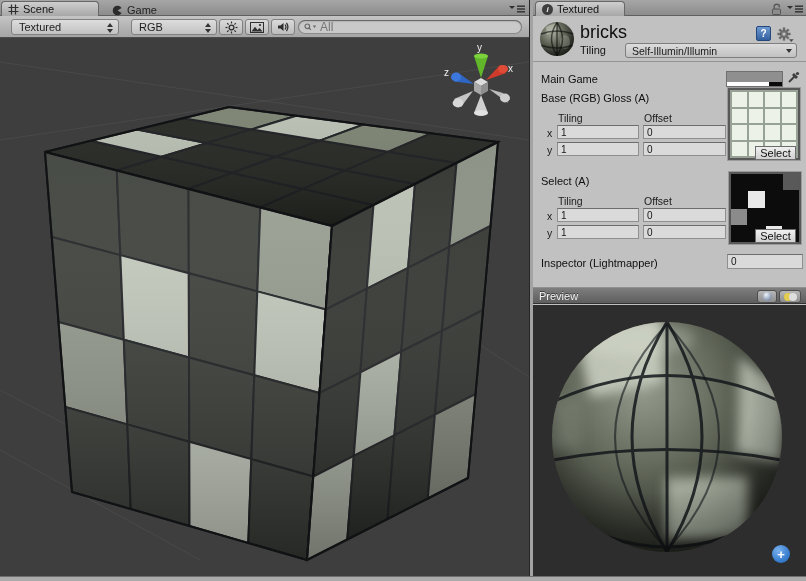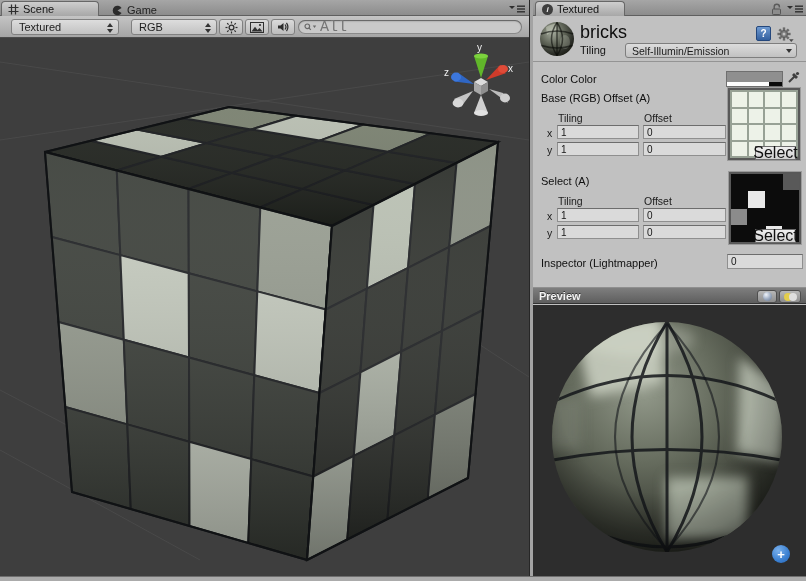--- a/index.html
+++ b/index.html
@@ -14,45 +14,45 @@
 
 #scene-panel{position:absolute;left:0;top:0;width:529px;height:576px}
 #scene-toolbar{position:absolute;left:0;top:16px;width:100%;height:22px;background:linear-gradient(#c4c4c4,#a5a5a5);border-bottom:1px solid #4b4b4b}
 .dd{position:absolute;top:3px;height:16px;background:linear-gradient(#dddddd,#c2c2c2);border:1px solid #808080;border-radius:3px;display:flex;align-items:center;padding:0 16px 0 7px;color:#1d1d1d}
 .updown{position:absolute;right:4px;top:3px;width:7px}
 .updown b,.updown i{display:block;width:0;height:0;border-left:3.5px solid transparent;border-right:3.5px solid transparent}
 .updown b{border-bottom:4px solid #333;margin-bottom:2px}
 .updown i{border-top:4px solid #333}
 .tbtn{position:absolute;top:3px;width:24px;height:16px;background:linear-gradient(#dadada,#bcbcbc);border:1px solid #808080;border-radius:3px;display:flex;align-items:center;justify-content:center}
 #search-pill{position:absolute;left:298px;top:4px;width:224px;height:14px;border-radius:8px;background:#c9c9c9;box-shadow:inset 0 1px 2px rgba(0,0,0,.35),inset 0 0 0 1px #8d8d8d;display:flex;align-items:center;padding:0 6px;gap:3px}
-#search-input{flex:1;border:none;background:transparent;font-size:15px;color:#555;outline:none;font-family:Liberation Mono, monospace}
+#search-input{flex:1;border:none;background:transparent;font-size:12px;color:#555;outline:none;font-family:Liberation Sans, sans-serif}
 #viewport{position:absolute;left:0;top:38px;width:529px;height:538px;background:#3e3e3e}
 #viewport svg{display:block}
 #divider{position:absolute;left:529px;top:0;width:4px;height:576px;background:#a3a3a3;border-left:1px solid #262626}
 
 #inspector{position:absolute;left:533px;top:0;width:273px;height:576px;background:#c1c1c1}
 #mat-header{position:absolute;top:16px;left:0;right:0;height:46px;border-bottom:1px solid #949494}
 #mat-name{position:absolute;left:47px;top:6px;font-size:18px;color:#0d0d0d}
 #shader-label{position:absolute;left:47px;top:28px;color:#141414}
 #shader-dd{position:absolute;left:92px;top:27px;width:172px;height:15px;background:linear-gradient(#dcdcdc,#c1c1c1);border:1px solid #7e7e7e;border-radius:3px;display:flex;align-items:center;padding:0 14px 0 6px;font-size:10.5px;color:#1a1a1a}
 .caret{position:absolute;right:4px;top:5px;width:0;height:0;border-left:3.5px solid transparent;border-right:3.5px solid transparent;border-top:4.5px solid #333}
 .lbl{position:absolute;color:#0f0f0f}
 .sub{font-size:10.5px;color:#1b1b1b}
 .field{position:absolute;height:14px;background:#dadada;border:1px solid #8f8f8f;border-top-color:#6d6d6d;font-size:10px;color:#161616;padding:0 3px;outline:none;font-family:inherit}
 .thumb{position:absolute;width:72px;height:72px;border:2px solid #585858;box-shadow:0 0 0 1px #9b9b9b}
 .tgrid{display:grid;width:100%;height:100%;grid-template-columns:repeat(4,1fr);grid-template-rows:repeat(4,1fr)}
 #base-grid{gap:2px;padding:2px;background:#97a195}
 #illumin-grid{gap:1px;padding:0;background:#0c0c0c}
-.select-btn{position:absolute;width:41px;height:14px;background:linear-gradient(#f0f0f0,#d1d1d1);border:1px solid #6c6c6c;font-size:16px;display:flex;align-items:center;justify-content:center;color:#101010}
+.select-btn{position:absolute;width:41px;height:14px;background:linear-gradient(#f0f0f0,#d1d1d1);border:1px solid #6c6c6c;font-size:11px;display:flex;align-items:center;justify-content:center;color:#101010}
 #color-swatch{position:absolute;left:193px;top:71px;width:57px;height:16px;border:1px solid #6f6f6f;background:#fff}
 #swatch-color{height:10px;background:#8f8f8f}
 #swatch-alpha{height:4px;display:flex}
 #swatch-alpha .w{background:#fdfdfd;width:77%}
 #swatch-alpha .k{background:#0a0a0a;width:23%}
-#preview-bar{position:absolute;left:0;top:287px;width:100%;height:17px;background:linear-gradient(#7e7e7e,#5e5e5e);border-top:1px solid #8f8f8f;border-bottom:1px solid #333;color:#f3f3f3;font-weight:bold;display:flex;align-items:center;padding-left:6px;text-shadow:0 -1px 0 rgba(0,0,0,.55)}
+#preview-bar{position:absolute;left:0;top:287px;width:100%;height:17px;background:linear-gradient(#7e7e7e,#5e5e5e);border-top:1px solid #8f8f8f;border-bottom:1px solid #333;color:#f3f3f3;font-weight:normal;display:flex;align-items:center;padding-left:6px;text-shadow:0 -1px 0 rgba(0,0,0,.55)}
 .pv-btn{position:absolute;top:2px;height:13px;border-radius:3px;background:linear-gradient(#b7b7b7,#8e8e8e);border:1px solid #4e4e4e;display:flex;align-items:center;justify-content:center}
 .pv-sphere{width:9px;height:9px;border-radius:50%;background:radial-gradient(circle at 35% 30%,#eff3f9,#98a7be 55%,#67768c)}
 .pv-c1{width:8px;height:8px;border-radius:50%;background:#e3cd4b}
 .pv-c2{width:8px;height:8px;border-radius:50%;background:#dedede;margin-left:-3px}
 #preview-area{position:absolute;left:0;top:305px;width:100%;height:271px;background:#2d2d2d;overflow:hidden}
 #plus-btn{position:absolute;right:16px;bottom:13px;width:18px;height:18px;border-radius:50%;background:radial-gradient(circle at 35% 30%,#7ab1ec,#3a7fd0 60%,#2b66b4);color:#fff;font-size:13px;font-weight:bold;display:flex;align-items:center;justify-content:center;line-height:1}
 #bottom-strip{position:absolute;left:0;top:576px;width:806px;height:5px;background:#ababab;border-top:1px solid #6e6e6e}
 .info-i{width:11px;height:11px;border-radius:50%;background:#3e3e3e;color:#eaeaea;font-size:8px;font-weight:bold;font-style:italic;display:flex;align-items:center;justify-content:center}
 #help-btn{position:absolute;left:223px;top:10px;width:15px;height:15px;border-radius:2px;background:linear-gradient(#6f9ad1,#33609f);border:1px solid #24477c;color:#fff;font-weight:bold;font-size:10px;display:flex;align-items:center;justify-content:center}
 #gear-btn{position:absolute;left:243px;top:10px}
@@ -284,21 +284,21 @@
             <path d="M18 1.5 V34.5"></path>
             <path d="M18 1.5 Q7 18 18 34.5"></path>
             <path d="M18 1.5 Q29 18 18 34.5"></path>
             <path d="M1.8 13 Q18 7 34.2 13"></path>
             <path d="M2.5 24.5 Q18 29.5 33.5 24.5"></path>
           </g>
       </svg>
       <div id="mat-name">bricks</div>
       <div id="shader-label">Tiling</div>
       <div id="shader-dd">
-        <span>Self-Illumin/Emission</span>
+        <span>Self-Illumin/Illumin</span>
         <span class="caret"></span>
       </div>
       <div id="help-btn">?</div>
       <div id="gear-btn">
         <svg width="18" height="16">
             <g stroke="#6a6a6a" stroke-width="2.4">
               <line x1="8" y1="1.4" x2="8" y2="4"></line>
               <line x1="8" y1="12" x2="8" y2="14.6"></line>
               <line x1="1.4" y1="8" x2="4" y2="8"></line>
               <line x1="12" y1="8" x2="14.6" y2="8"></line>
@@ -307,35 +307,35 @@
               <line x1="3.3" y1="12.7" x2="5.2" y2="10.8"></line>
               <line x1="10.8" y1="5.2" x2="12.7" y2="3.3"></line>
             </g>
             <circle cx="8" cy="8" r="3.6" fill="#7a7a7a" stroke="#585858"></circle>
             <circle cx="8" cy="8" r="1.5" fill="#c1c1c1"></circle>
             <polygon points="13,13.2 17.6,13.2 15.3,16" fill="#4a4a4a"></polygon>
           </svg>
       </div>
     </div>
 
-    <div class="lbl" style="left:8px;top:73px">Color Color</div>
+    <div class="lbl" style="left:8px;top:73px">Main Game</div>
     <div id="color-swatch">
       <div id="swatch-color"></div>
       <div id="swatch-alpha">
           <div class="w"></div>
           <div class="k"></div>
         </div>
     </div>
     <svg style="position:absolute;left:254px;top:70px" width="14" height="14">
         <line x1="2" y1="12" x2="8" y2="6" stroke="#3f3f3f" stroke-width="2"></line>
         <polygon points="7,3 11,7 9,9 5,5" fill="#3f3f3f"></polygon>
         <circle cx="10.5" cy="3.5" r="1.6" fill="#3f3f3f"></circle>
       </svg>
 
-    <div class="lbl" style="left:8px;top:92px">Base (RGB) Offset (A)</div>
+    <div class="lbl" style="left:8px;top:92px">Base (RGB) Gloss (A)</div>
     <div class="thumb" style="left:195px;top:88px">
         <div id="base-grid" class="tgrid">
           <div style="background: rgb(237, 242, 232);"></div>
           <div style="background: rgb(237, 242, 232);"></div>
           <div style="background: rgb(237, 242, 232);"></div>
           <div style="background: rgb(237, 242, 232);"></div>
           <div style="background: rgb(237, 242, 232);"></div>
           <div style="background: rgb(237, 242, 232);"></div>
           <div style="background: rgb(237, 242, 232);"></div>
           <div style="background: rgb(237, 242, 232);"></div>

